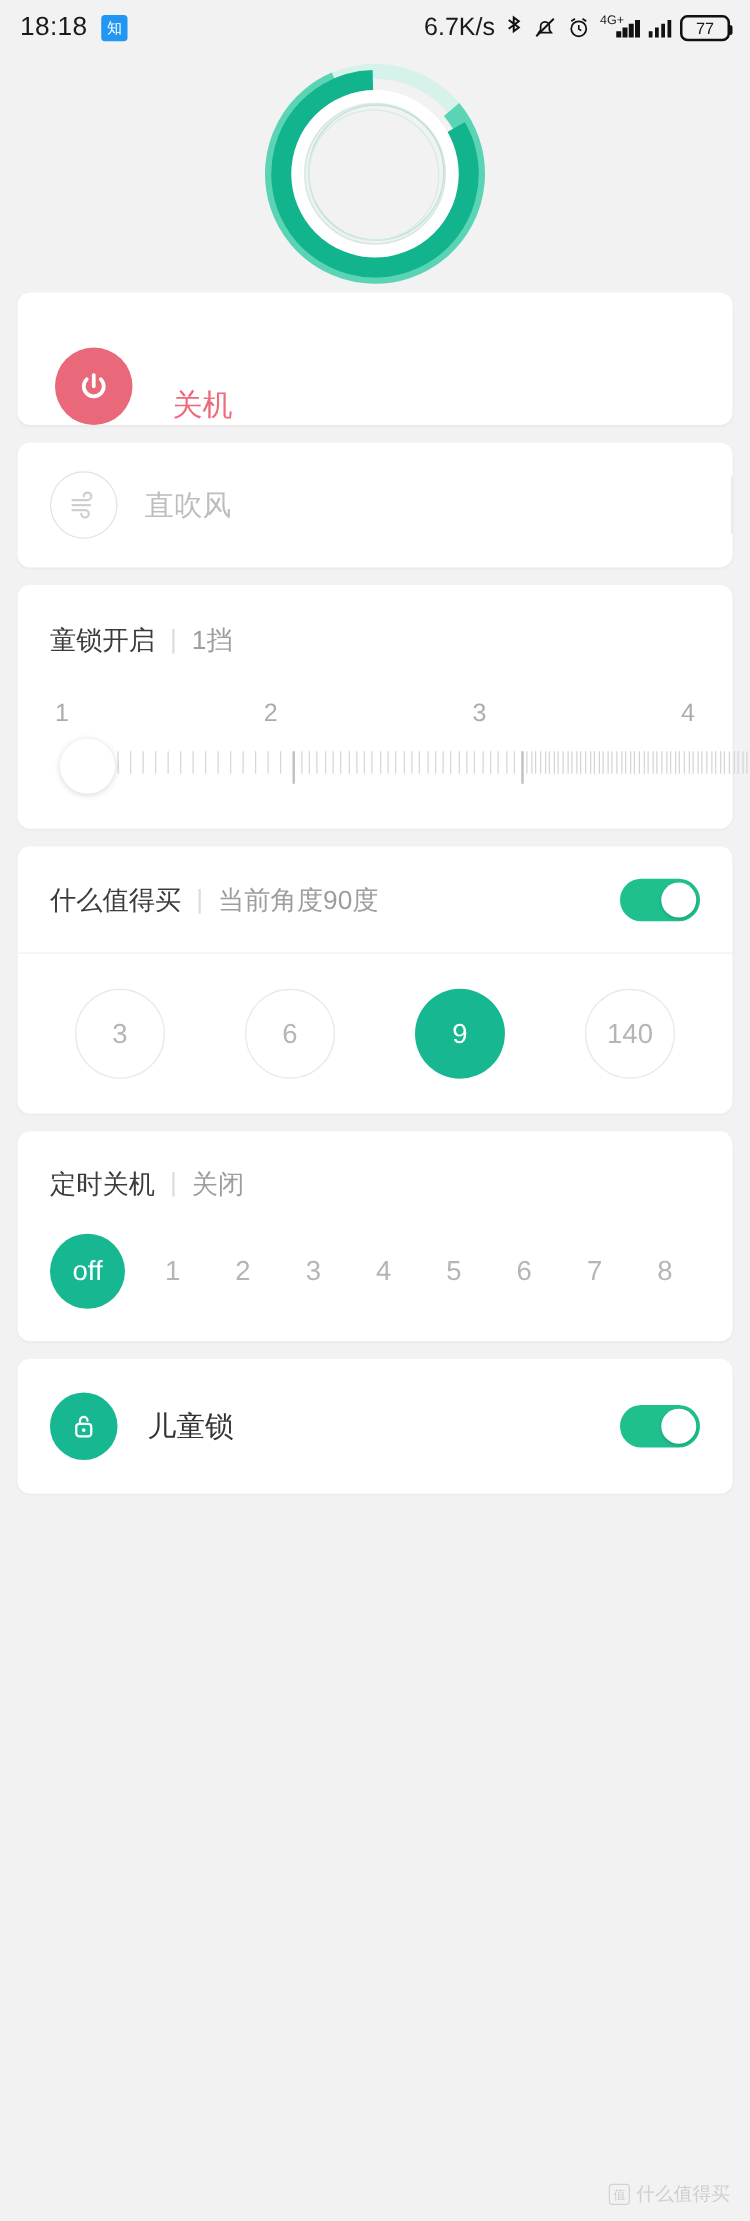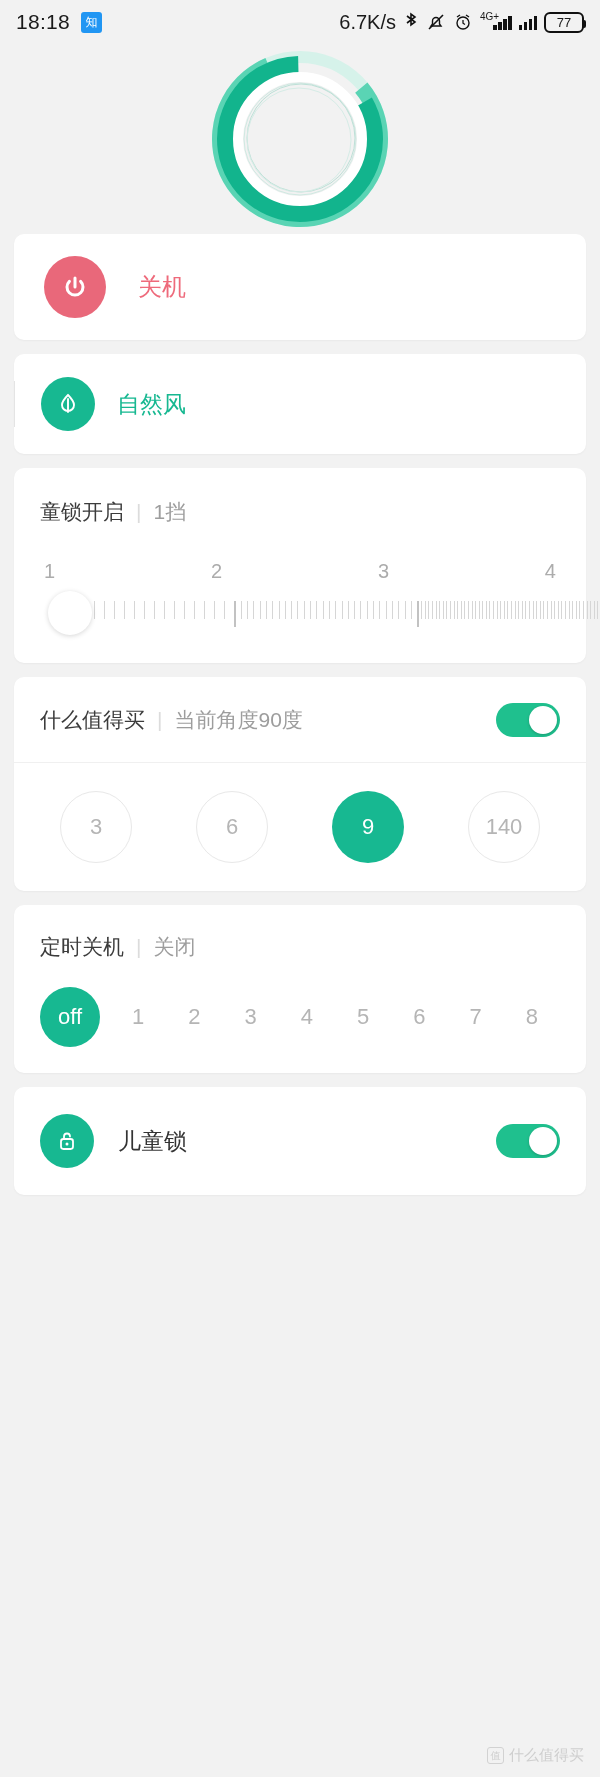--- a/index.html
+++ b/index.html
@@ -65,21 +65,21 @@
   
   .ringwrap { height: 190px; display: flex; align-items: center; justify-content: center; }
 
   
   .card {
     background: #fff; border-radius: 10px; margin: 0 14px 14px;
     box-shadow: 0 1px 2px rgba(0,0,0,.04);
   }
 
   
-  .power-card { height: 106px; display: flex; align-items: center; padding-left: 30px; }
+  .power-card { height: 106px; display: flex; align-items: flex-end; padding-left: 30px; }
   .power-btn {
     width: 62px; height: 62px; border-radius: 50%; background: #e9687a;
     display: flex; align-items: center; justify-content: center;
   }
   .power-label { margin-left: 32px; font-size: 24px; color: #ee6a7b; }
 
   
   .mode-card { height: 100px; display: flex; align-items: center; }
   .mode { flex: 1; display: flex; align-items: center; padding-left: 26px; }
   .mode-ico {
@@ -239,30 +239,31 @@
     <div class="power-btn">
       <svg width="30" height="30" viewBox="0 0 30 30">
         <path d="M15 6v9" stroke="#fff" stroke-width="3" stroke-linecap="round"></path>
         <path d="M9.4 9.4a8 8 0 1 0 11.2 0" fill="none" stroke="#fff" stroke-width="3" stroke-linecap="round"></path>
       </svg>
     </div>
     <div class="power-label">关机</div>
   </div>
 
   <div class="card mode-card">
-    <div class="mode-div"></div>
     <div class="mode">
-      <div class="mode-ico active">
-        <svg width="28" height="28" viewBox="0 0 28 28">
-          <path d="M14 5c-4 4-6 7-6 10a6 6 0 0 0 12 0c0-3-2-6-6-10z" fill="none" stroke="#fff" stroke-width="1.9"></path>
-          <path d="M14 9v13" stroke="#fff" stroke-width="1.9" stroke-linecap="round"></path>
+      <div class="mode-ico inactive">
+        <svg width="26" height="26" viewBox="0 0 26 26">
+          <path d="M4 9h12a3 3 0 1 0-3-3" fill="none" stroke="#cfcfcf" stroke-width="1.8" stroke-linecap="round"></path>
+          <path d="M4 13h14" fill="none" stroke="#cfcfcf" stroke-width="1.8" stroke-linecap="round"></path>
+          <path d="M4 17h10a3 3 0 1 1-3 3" fill="none" stroke="#cfcfcf" stroke-width="1.8" stroke-linecap="round"></path>
         </svg>
       </div>
-      <div class="mode-label active">自然风</div>
-    </div>
+      <div class="mode-label inactive">直吹风</div>
+    </div>
+    <div class="mode-div"></div>
   </div>
 
   <div class="card speed-card">
     <div class="row-head">
       <span>童锁开启</span>
       <span class="sep">|</span>
       <span class="val">1挡</span>
     </div>
     <div class="ticklabels">
       <span>1</span>

